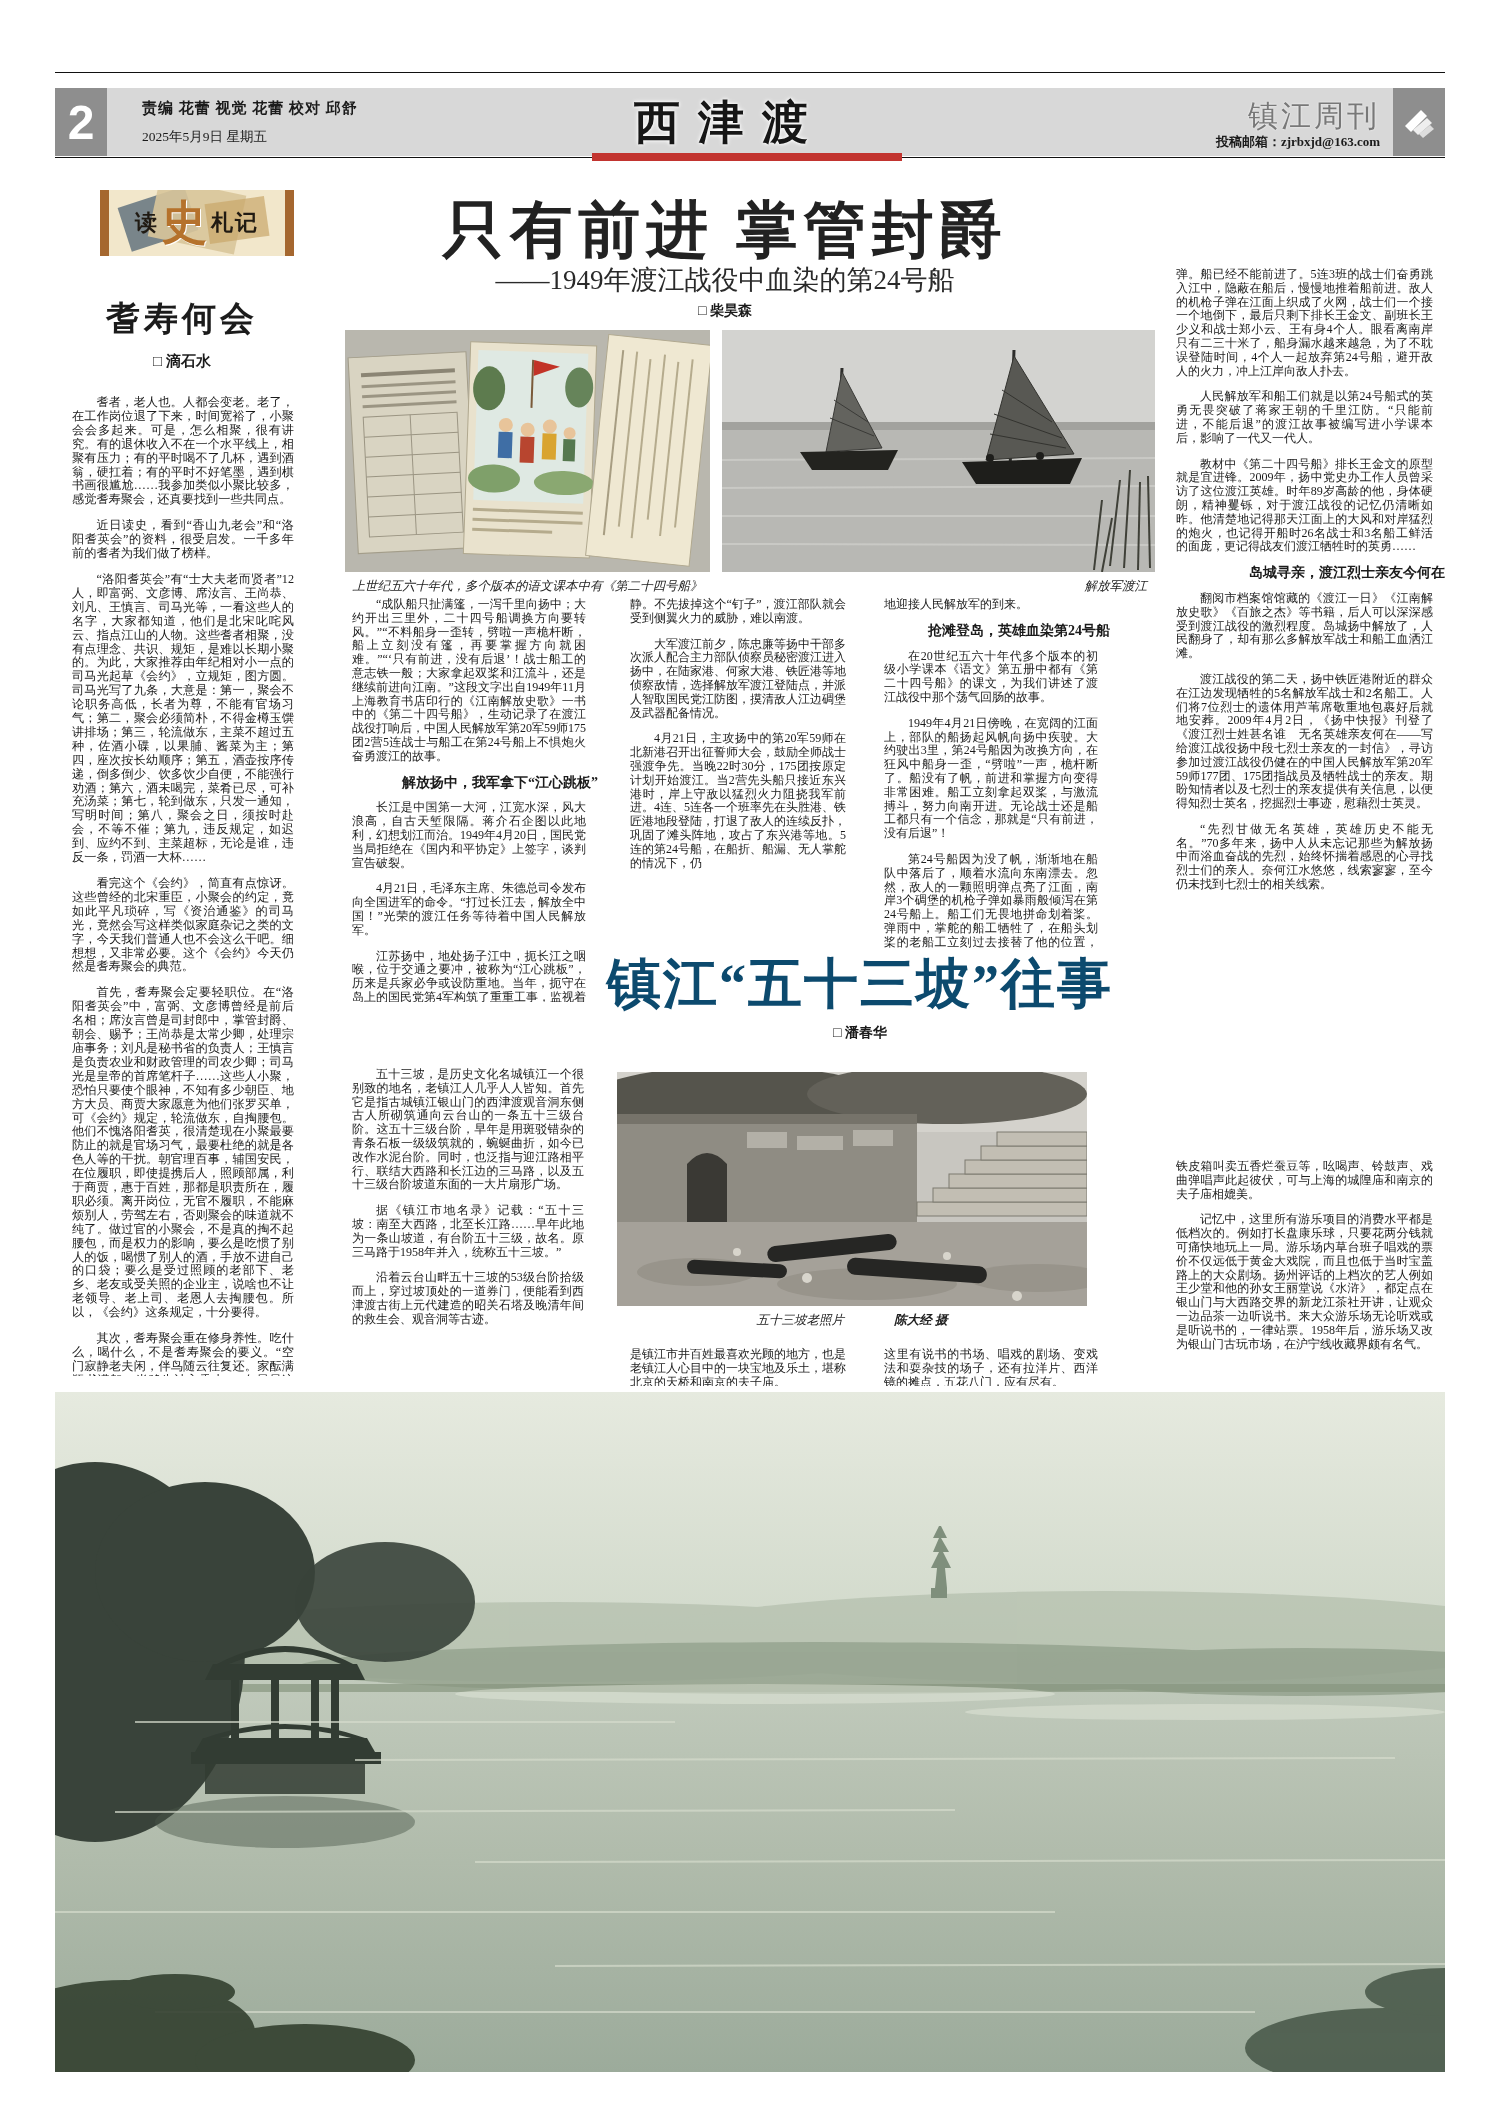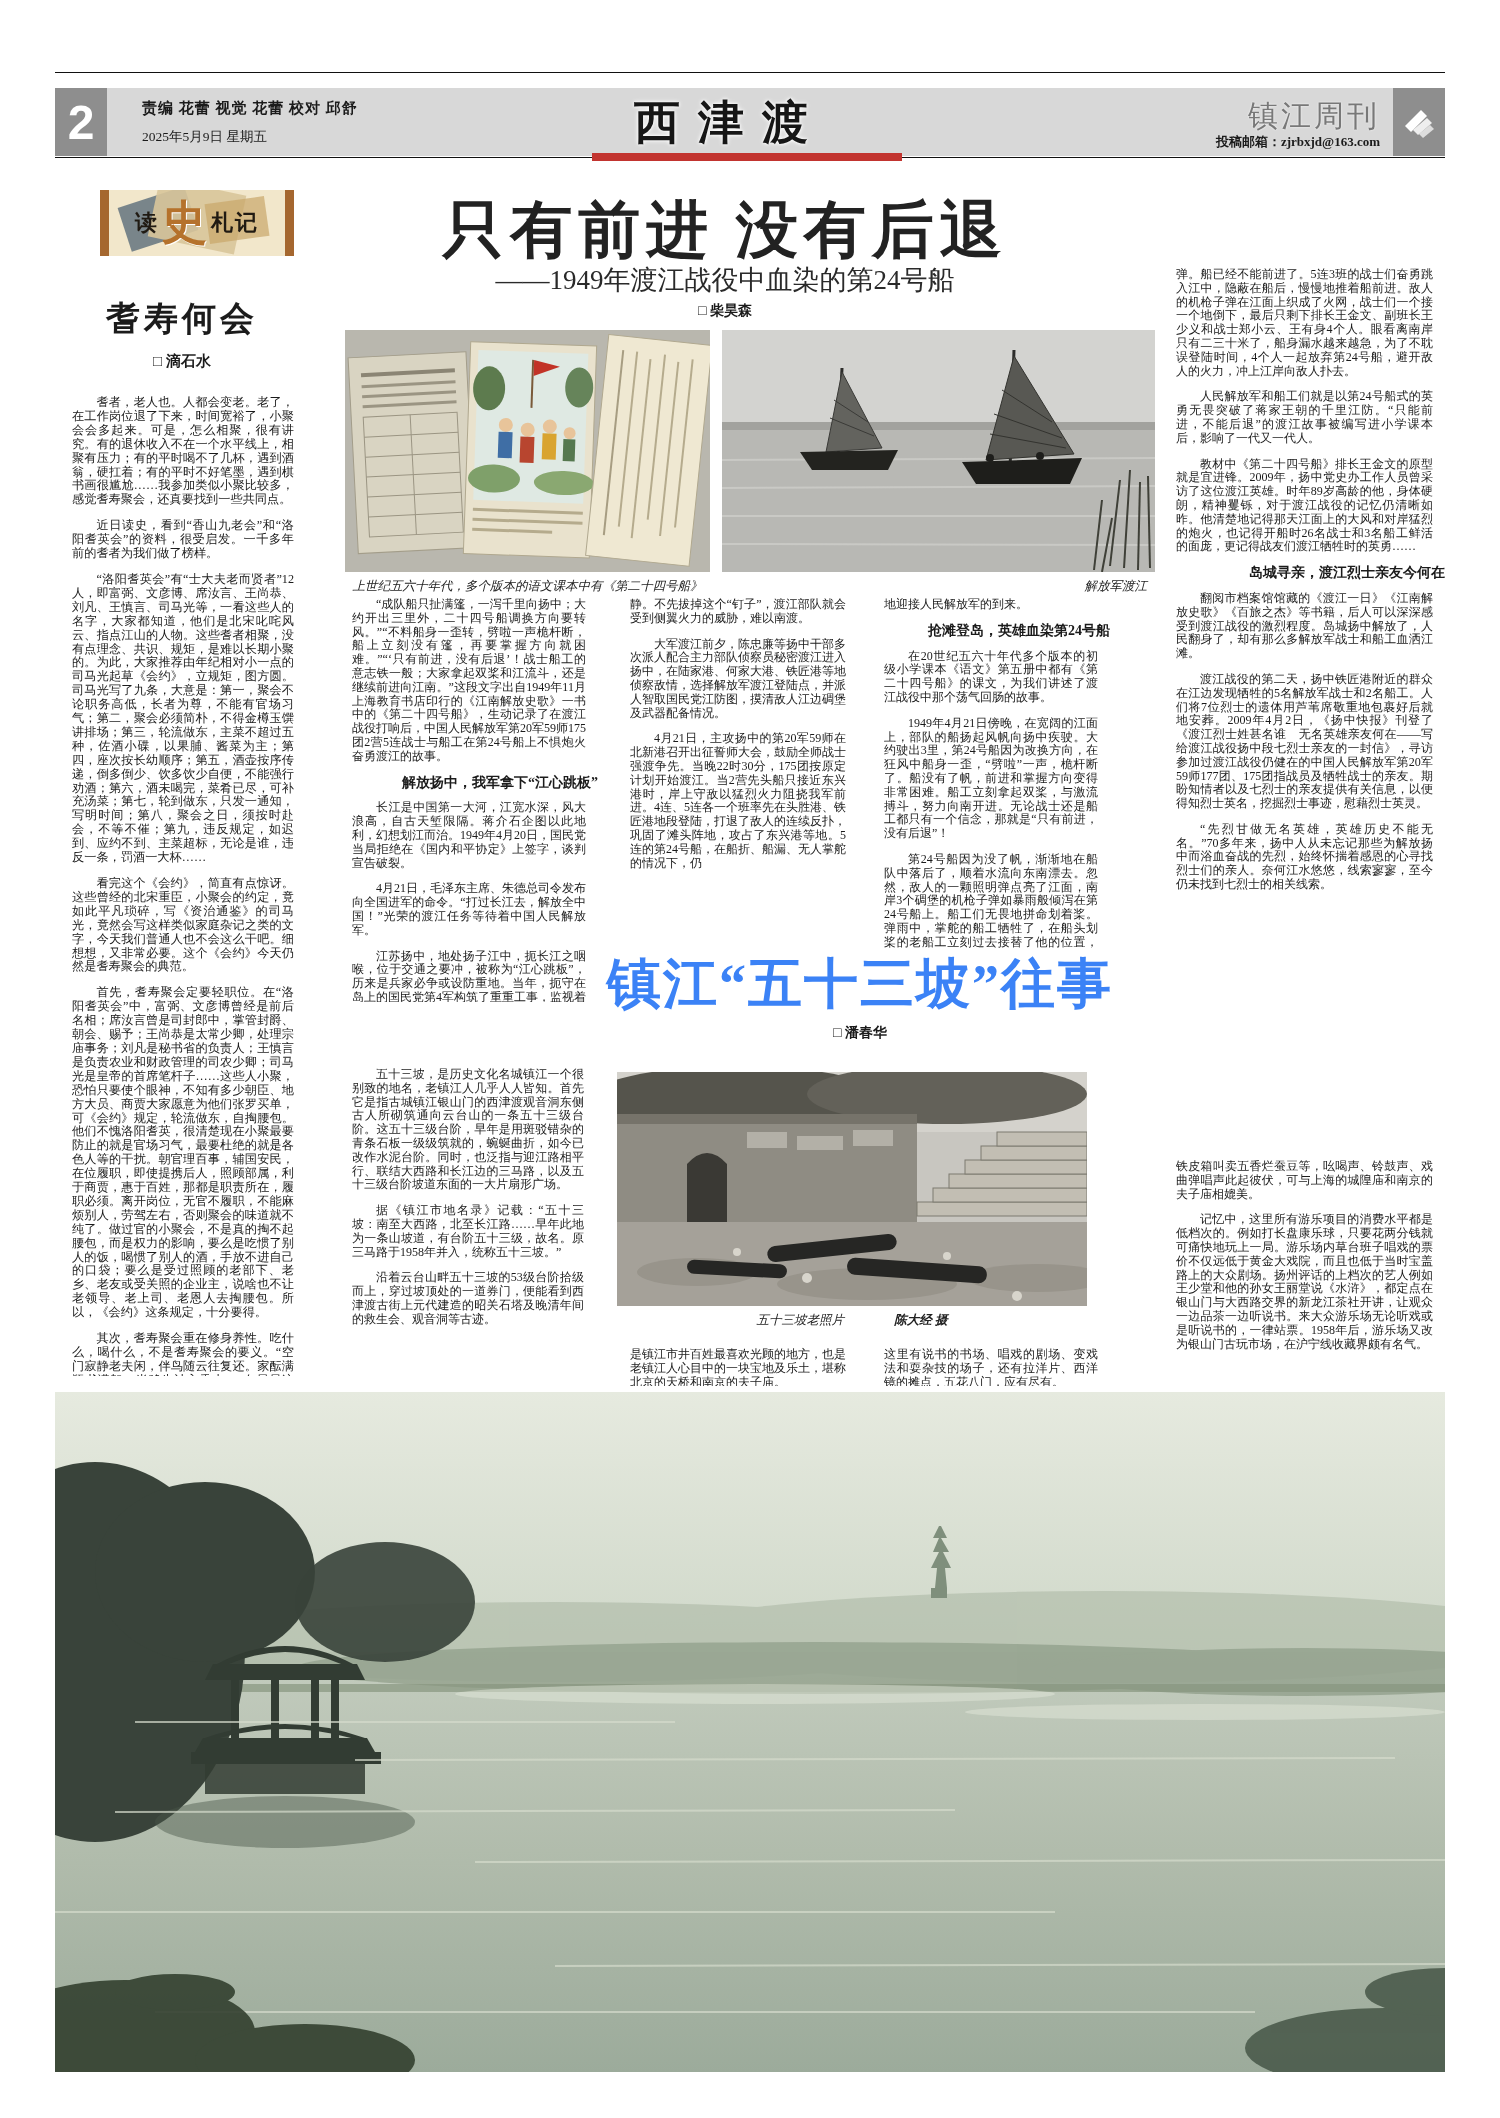--- a/index.html
+++ b/index.html
@@ -28,21 +28,21 @@
   .byline{font-size:15px;font-weight:bold;text-align:center;}
   .col{font-size:12px;line-height:13.8px;text-align:justify;overflow:hidden;}
   .col p{margin:12px;text-indent:2em;}
   .col p.cont{text-indent:0;}
   .col .sub{font-weight:bold;text-align:right;font-size:14px;margin:11px 0;text-indent:0;}
   .leftcol{font-size:12.2px;line-height:13.9px;}
   .mainhead{font-size:62px;font-weight:900;text-align:center;letter-spacing:6px;color:#222;}
   .mainsub{font-size:27px;font-weight:normal;text-align:center;color:#2a2a2a;}
   .smallby{font-size:14px;font-weight:bold;text-align:center;}
   .cap{font-size:12.5px;font-style:italic;color:#222;}
-  .a2head{font-size:54px;font-weight:900;text-align:center;letter-spacing:2px;color:#3b82f6;}
+  .a2head{font-size:54px;font-weight:900;text-align:center;letter-spacing:2px;color:#0c4a6e;}
   .photo{display:block;}
   .redbar{background:#c2342f;}
 </style>
 </head>
 <body>
 
 <div id="page">
 
   <div class="abs rule" style="left:55px;top:72px;width:1390px;"></div>
   <div class="abs band" style="left:55px;top:88px;width:1390px;height:68px;"></div>
@@ -76,21 +76,21 @@
   <div class="abs byline" style="left:58px;top:352px;width:248px;">□ 滴石水</div>
   <div class="abs col leftcol" style="left:60px;top:384px;width:246px;height:992px;">
       <p>耆者，老人也。人都会变老。老了，在工作岗位退了下来，时间宽裕了，小聚会会多起来。可是，怎么相聚，很有讲究。有的退休收入不在一个水平线上，相聚有压力；有的平时喝不了几杯，遇到酒翁，硬扛着；有的平时不好笔墨，遇到棋书画很尴尬……我参加类似小聚比较多，感觉耆寿聚会，还真要找到一些共同点。</p>
       <p>近日读史，看到“香山九老会”和“洛阳耆英会”的资料，很受启发。一千多年前的耆者为我们做了榜样。</p>
       <p>“洛阳耆英会”有“士大夫老而贤者”12人，即富弼、文彦博、席汝言、王尚恭、刘凡、王慎言、司马光等，一看这些人的名字，大家都知道，他们是北宋叱咤风云、指点江山的人物。这些耆者相聚，没有点理念、共识、规矩，是难以长期小聚的。为此，大家推荐由年纪相对小一点的司马光起草《会约》，立规矩，图方圆。司马光写了九条，大意是：第一，聚会不论职务高低，长者为尊，不能有官场习气；第二，聚会必须简朴，不得金樽玉馔讲排场；第三，轮流做东，主菜不超过五种，佐酒小碟，以果脯、酱菜为主；第四，座次按长幼顺序；第五，酒壶按序传递，倒多倒少、饮多饮少自便，不能强行劝酒；第六，酒未喝完，菜肴已尽，可补充汤菜；第七，轮到做东，只发一通知，写明时间；第八，聚会之日，须按时赴会，不等不催；第九，违反规定，如迟到、应约不到、主菜超标，无论是谁，违反一条，罚酒一大杯……</p>
       <p>看完这个《会约》，简直有点惊讶。这些曾经的北宋重臣，小聚会的约定，竟如此平凡琐碎，写《资治通鉴》的司马光，竟然会写这样类似家庭杂记之类的文字，今天我们普通人也不会这么干吧。细想想，又非常必要。这个《会约》今天仍然是耆寿聚会的典范。</p>
       <p>首先，耆寿聚会定要轻职位。在“洛阳耆英会”中，富弼、文彦博曾经是前后名相；席汝言曾是司封郎中，掌管封爵、朝会、赐予；王尚恭是太常少卿，处理宗庙事务；刘凡是秘书省的负责人；王慎言是负责农业和财政管理的司农少卿；司马光是皇帝的首席笔杆子……这些人小聚，恐怕只要使个眼神，不知有多少朝臣、地方大员、商贾大家愿意为他们张罗买单，可《会约》规定，轮流做东，自掏腰包。他们不愧洛阳耆英，很清楚现在小聚最要防止的就是官场习气，最要杜绝的就是各色人等的干扰。朝官理百事，辅国安民，在位履职，即使提携后人，照顾部属，利于商贾，惠于百姓，那都是职责所在，履职必须。离开岗位，无官不履职，不能麻烦别人，劳驾左右，否则聚会的味道就不纯了。做过官的小聚会，不是真的掏不起腰包，而是权力的影响，要么是吃惯了别人的饭，喝惯了别人的酒，手放不进自己的口袋；要么是受过照顾的老部下、老乡、老友或受关照的企业主，说啥也不让老领导、老上司、老恩人去掏腰包。所以，《会约》这条规定，十分要得。</p>
       <p>其次，耆寿聚会重在修身养性。吃什么，喝什么，不是耆寿聚会的要义。“空门寂静老夫闲，伴鸟随云往复还。家酝满瓶书满架，半移生计入香山。”白居易这首《香山寺二绝》很值得品味。家酝满瓶，还有书满架。“穷则独善其身，达则兼济天下”。耆寿聚会，“善身”“济天下”浑然一体，在自己的喜乐中，体现自身价值，引领社会风尚。我们可以从《香山九老图》中看到香山九老小聚的风范：一宽敞厅堂，几案分明；厅中一桌，三老围着，正看一老写画，长者面悦，挥毫泼墨，围者有的托腮静思；有的凝神静观。堂前场上，两人在苍松翠竹下吟诗赏画，旁边人煮茶温酒，备办佳肴。这种聚会，别说置身其中，就是反复品赏此画，也觉得神清气闲，似入仙境。</p>
     </div>
 
-  <div class="abs mainhead" style="left:340px;top:188px;width:770px;">只有前进  没有后退</div>
+  <div class="abs mainhead" style="left:340px;top:188px;width:770px;">只有前进  掌管封爵</div>
   <div class="abs mainsub" style="left:340px;top:262px;width:770px;">——1949年渡江战役中血染的第24号船</div>
   <div class="abs smallby" style="left:340px;top:302px;width:770px;">□ 柴昊森</div>
 
   <svg class="abs photo" style="left:345px;top:330px;" width="365" height="242" viewBox="0 0 365 242">
     <rect width="365" height="242" fill="#b9b7ae"></rect>
     <g transform="rotate(-3 80 120)">
         <rect x="8" y="24" width="118" height="196" fill="#d9d4c2" stroke="#a39d8a"></rect>
       <rect x="20" y="40" width="94" height="4" fill="#8b8574"></rect>
         <rect x="20" y="52" width="94" height="3" fill="#9b9583"></rect>
       <rect x="20" y="62" width="94" height="3" fill="#9b9583"></rect>

